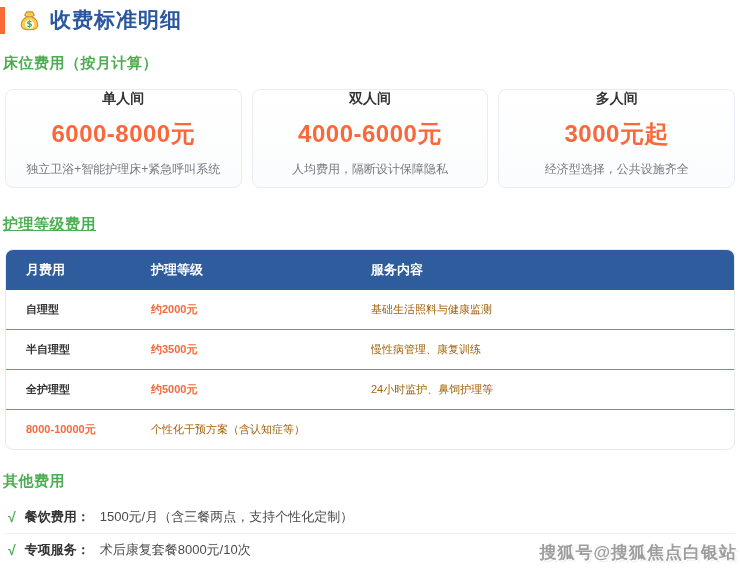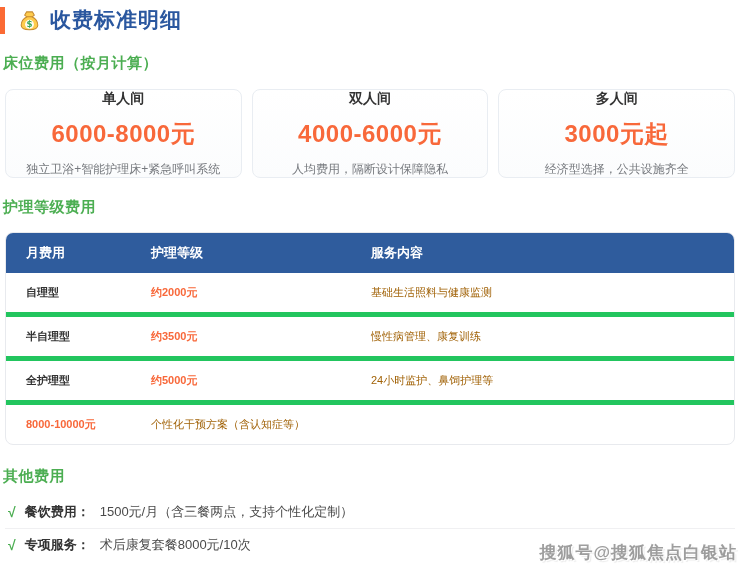--- a/index.html
+++ b/index.html
@@ -13,27 +13,27 @@
 
   
   .page-header { display: flex; align-items: center; padding-top: 6px; }
   .accent-bar { width: 5px; height: 27px; background: #fb6a34; flex: 0 0 auto; }
   .bag-icon { margin-left: 13px; display: inline-flex; }
   .page-title { margin-left: 9px; font-size: 21px; font-weight: bold; color: #2a579f; letter-spacing: 1px; }
 
   
   .section-heading { margin: 0 0 0 3px; font-size: 15px; font-weight: bold; color: #4cae52; letter-spacing: 0.5px; }
   .h-bed     { margin-top: 20px; }
-  .h-nursing { margin-top: 20px; }
+  .h-nursing { margin-top: 27px; text-decoration: underline; }
   .h-other   { margin-top: 22px; }
 
   
   .cards-row { display: flex; gap: 10px; margin: 16px 5px 0 5px; }
   .fee-card {
-    flex: 1 1 0; height: 89px;
+    flex: 1 1 0; height: 99px;
     border: 1px solid #e9edf2; border-radius: 8px;
     background: linear-gradient(180deg, #ffffff 0%, #fbfcfd 100%);
     display: flex; flex-direction: column; justify-content: flex-start; align-items: center;
     text-align: center;
   }
   .room-type { font-size: 14px; font-weight: bold; color: #333; }
   .room-price { font-size: 24px; font-weight: bold; color: #f8683a; margin: 10px 0 11px 0; letter-spacing: 0.5px; }
   .room-desc { font-size: 12px; color: #76797e; }
 
   
@@ -43,21 +43,21 @@
     overflow: hidden;
     background: #fff;
   }
   .t-row { display: grid; grid-template-columns: 125px 220px 1fr; align-items: center; }
   .t-head {
     background: #2f5c9d; color: #ffffff;
     font-size: 13px; font-weight: bold;
   }
   .t-head .t-cell { padding: 11px 8px 11px 20px; }
   .t-body .t-cell { padding: 12px 8px 12px 20px; font-size: 11px; }
-  .t-body .t-row + .t-row { border-top: 5px solid #22c55e; }
+  .t-body .t-row + .t-row { border-top: 1px solid #22c55e; }
   .cell-grade { font-weight: bold; color: #333; }
   .cell-fee { color: #f8683a; font-weight: bold; }
   .cell-service { color: #a16207; }
 
   
   .other-list { margin: 10px 5px 0 5px; }
   .other-item { display: flex; align-items: center; padding: 7px 0 7px 3px; font-size: 13px; }
   .other-item + .other-item { border-top: 1px solid #f0f0f2; }
   .check-mark { color: #4cae52; font-weight: bold; font-size: 14px; margin-right: 9px; }
   .other-label { font-weight: bold; color: #333; margin-right: 10px; }

